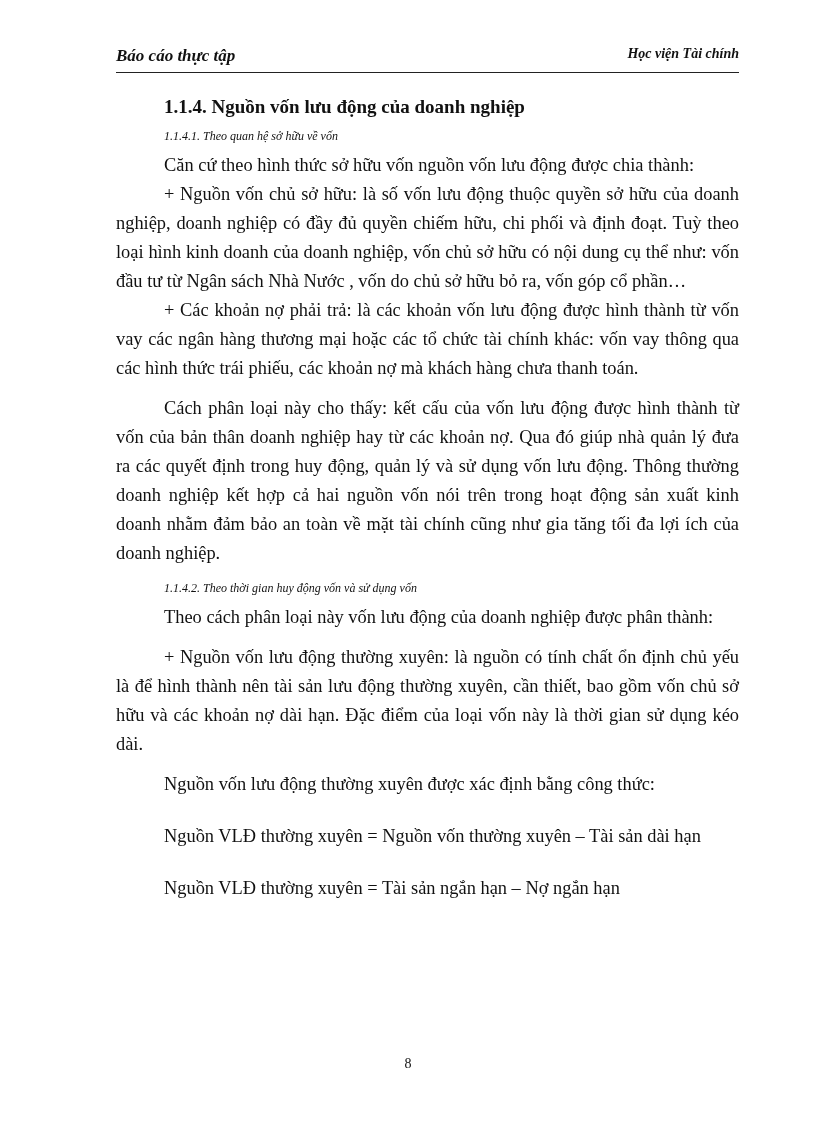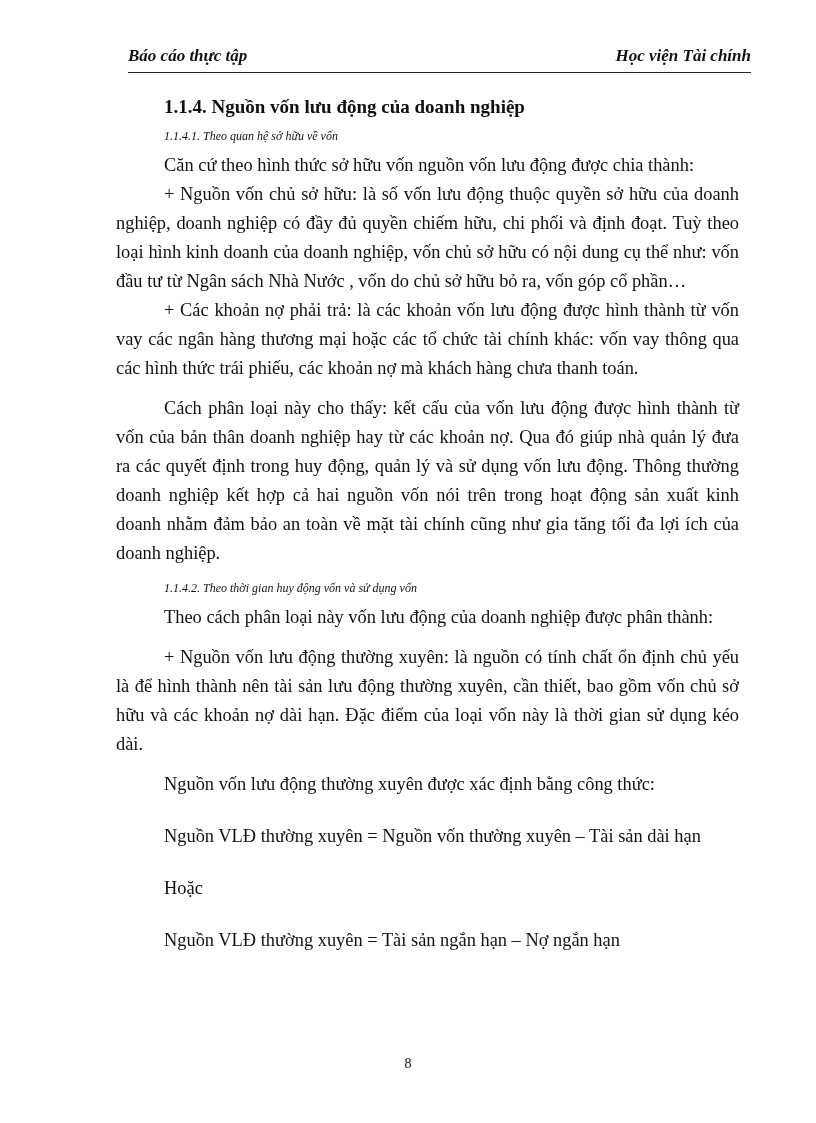--- a/index.html
+++ b/index.html
@@ -10,41 +10,41 @@
     body {
       width: 816px;
       height: 1123px;
       position: relative;
       overflow: hidden;
       font-family: "Liberation Serif", "DejaVu Serif", serif;
       color: #111111;
     }
     .page-header {
       position: absolute;
-      left: 128px;
+      left: 116px;
       top: 46px;
       width: 623px;
       height: 26px;
       border-bottom: 1.5px solid #222;
     }
     .page-header .left {
       position: absolute;
       left: 0;
       top: 0;
       font-style: italic;
       font-weight: bold;
       font-size: 17px;
     }
     .page-header .right {
       position: absolute;
       right: 0;
       top: 0;
       font-style: italic;
       font-weight: bold;
-      font-size: 17px;
+      font-size: 14px;
     }
     .content {
       position: absolute;
       left: 116px;
       top: 92px;
       width: 623px;
       font-size: 18.4px;
       line-height: 29px;
     }
     .h1 {
@@ -98,17 +98,16 @@
   <p class="plain-indent">Căn cứ theo hình thức sở hữu vốn nguồn vốn lưu động được chia thành:</p>
   <p class="indent">+ Nguồn vốn chủ sở hữu: là số vốn lưu động thuộc quyền sở hữu của doanh nghiệp, doanh nghiệp có đầy đủ quyền chiếm hữu, chi phối và định đoạt. Tuỳ theo loại hình kinh doanh của doanh nghiệp, vốn chủ sở hữu có nội dung cụ thể như: vốn đầu tư từ Ngân sách Nhà Nước , vốn do chủ sở hữu bỏ ra, vốn góp cổ phần…</p>
   <p class="indent">+ Các khoản nợ phải trả: là các khoản vốn lưu động được hình thành từ vốn vay các ngân hàng thương mại hoặc các tổ chức tài chính khác: vốn vay thông qua các hình thức trái phiếu, các khoản nợ mà khách hàng chưa thanh toán.</p>
   <p class="indent gap-m">Cách phân loại này cho thấy: kết cấu của vốn lưu động được hình thành từ vốn của bản thân doanh nghiệp hay từ các khoản nợ. Qua đó giúp nhà quản lý đưa ra các quyết định trong huy động, quản lý và sử dụng vốn lưu động. Thông thường doanh nghiệp kết hợp cả hai nguồn vốn nói trên trong hoạt động sản xuất kinh doanh nhằm đảm bảo an toàn về mặt tài chính cũng như gia tăng tối đa lợi ích của doanh nghiệp.</p>
 
   <div class="h2 gap-s">1.1.4.2. Theo thời gian huy động vốn và sử dụng vốn</div>
   <p class="indent">Theo cách phân loại này vốn lưu động của doanh nghiệp được phân thành:</p>
   <p class="indent gap-m">+ Nguồn vốn lưu động thường xuyên: là nguồn có tính chất ổn định chủ yếu là để hình thành nên tài sản lưu động thường xuyên, cần thiết, bao gồm vốn chủ sở hữu và các khoản nợ dài hạn. Đặc điểm của loại vốn này là thời gian sử dụng kéo dài.</p>
   <p class="plain-indent gap-m">Nguồn vốn lưu động thường xuyên được xác định bằng công thức:</p>
   <p class="formula">Nguồn VLĐ thường xuyên = Nguồn vốn thường xuyên – Tài sản dài hạn</p>
-  <p class="formula">Hoặc</p>
   <p class="formula">Nguồn VLĐ thường xuyên = Tài sản ngắn hạn – Nợ ngắn hạn</p>
 </div>
 
 <div class="page-number">8</div>
 
 </body></html>

